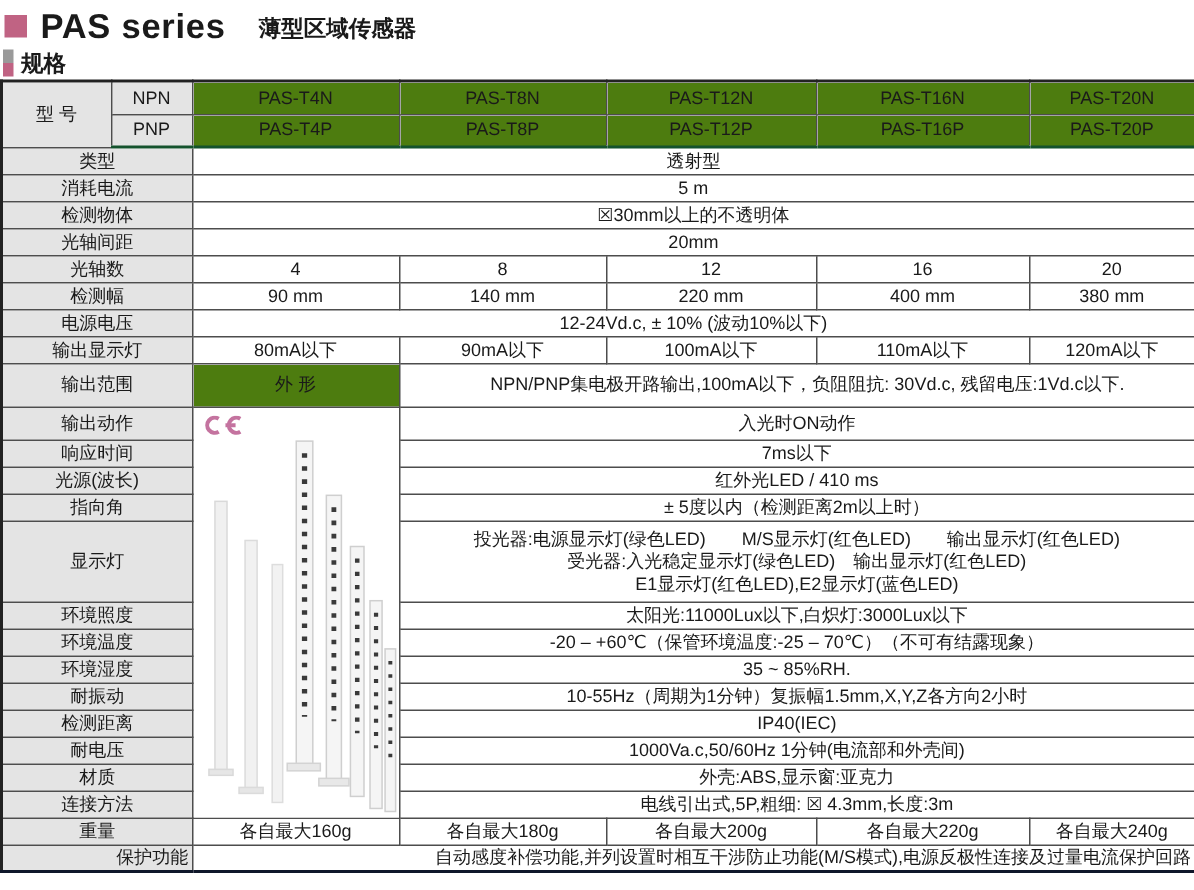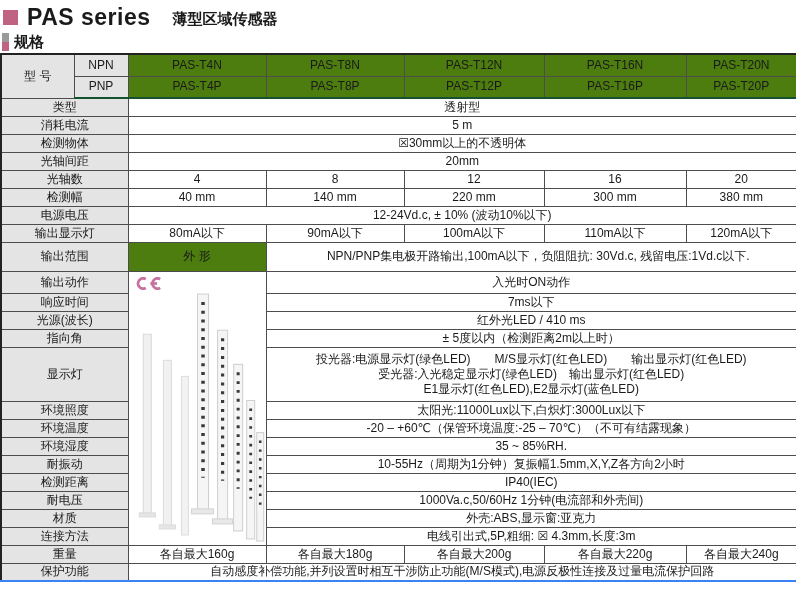--- a/index.html
+++ b/index.html
@@ -16,21 +16,21 @@
   .sec-title{font-size:15px;font-weight:bold;margin:0;}
   
   table{border-collapse:collapse;table-layout:fixed;width:796px;
         border:2px solid #222;}
   td{border:1px solid #4d4d4d;font-size:12px;text-align:center;
      padding:0 2px;overflow:hidden;line-height:1.25;}
   tr.h22{height:22px}tr.h18{height:18px}tr.h29{height:29px}tr.h54{height:54px}
   .lbl{background:#e4e4e4;}
   .pink{background:#4d7c0f;}
   .model-bottom td{border-bottom:2px solid #14532d;}
-  .tbl-last td{border-bottom:2px solid #3b82f6;}
+  .tbl-last td{border-bottom:2px solid #0f172a;text-align:right;}
   .nowrap{white-space:nowrap;padding-left:16px;}
   
   .photo{position:relative;background:#fff;padding:0;vertical-align:top;}
   .ce{position:absolute;top:5px;left:6px;}
   .prod{position:absolute;left:0;top:0;width:100%;height:100%;}
 </style>
 </head>
 <body>
 
 <div class="hdr">
@@ -92,24 +92,24 @@
   <tr class="h18">
     <td class="lbl" colspan="2">光轴数</td>
     <td>4</td>
     <td>8</td>
     <td>12</td>
     <td>16</td>
     <td>20</td>
   </tr>
   <tr class="h18">
     <td class="lbl" colspan="2">检测幅</td>
-    <td>40 mm</td>
+    <td>90 mm</td>
     <td>140 mm</td>
     <td>220 mm</td>
-    <td>300 mm</td>
+    <td>400 mm</td>
     <td>380 mm</td>
   </tr>
   <tr class="h18">
     <td class="lbl" colspan="2">电源电压</td>
     <td colspan="5">12-24Vd.c, ± 10% (波动10%以下)</td>
   </tr>
   <tr class="h18">
     <td class="lbl" colspan="2">输出显示灯</td>
     <td>80mA以下</td>
     <td>90mA以下</td>

